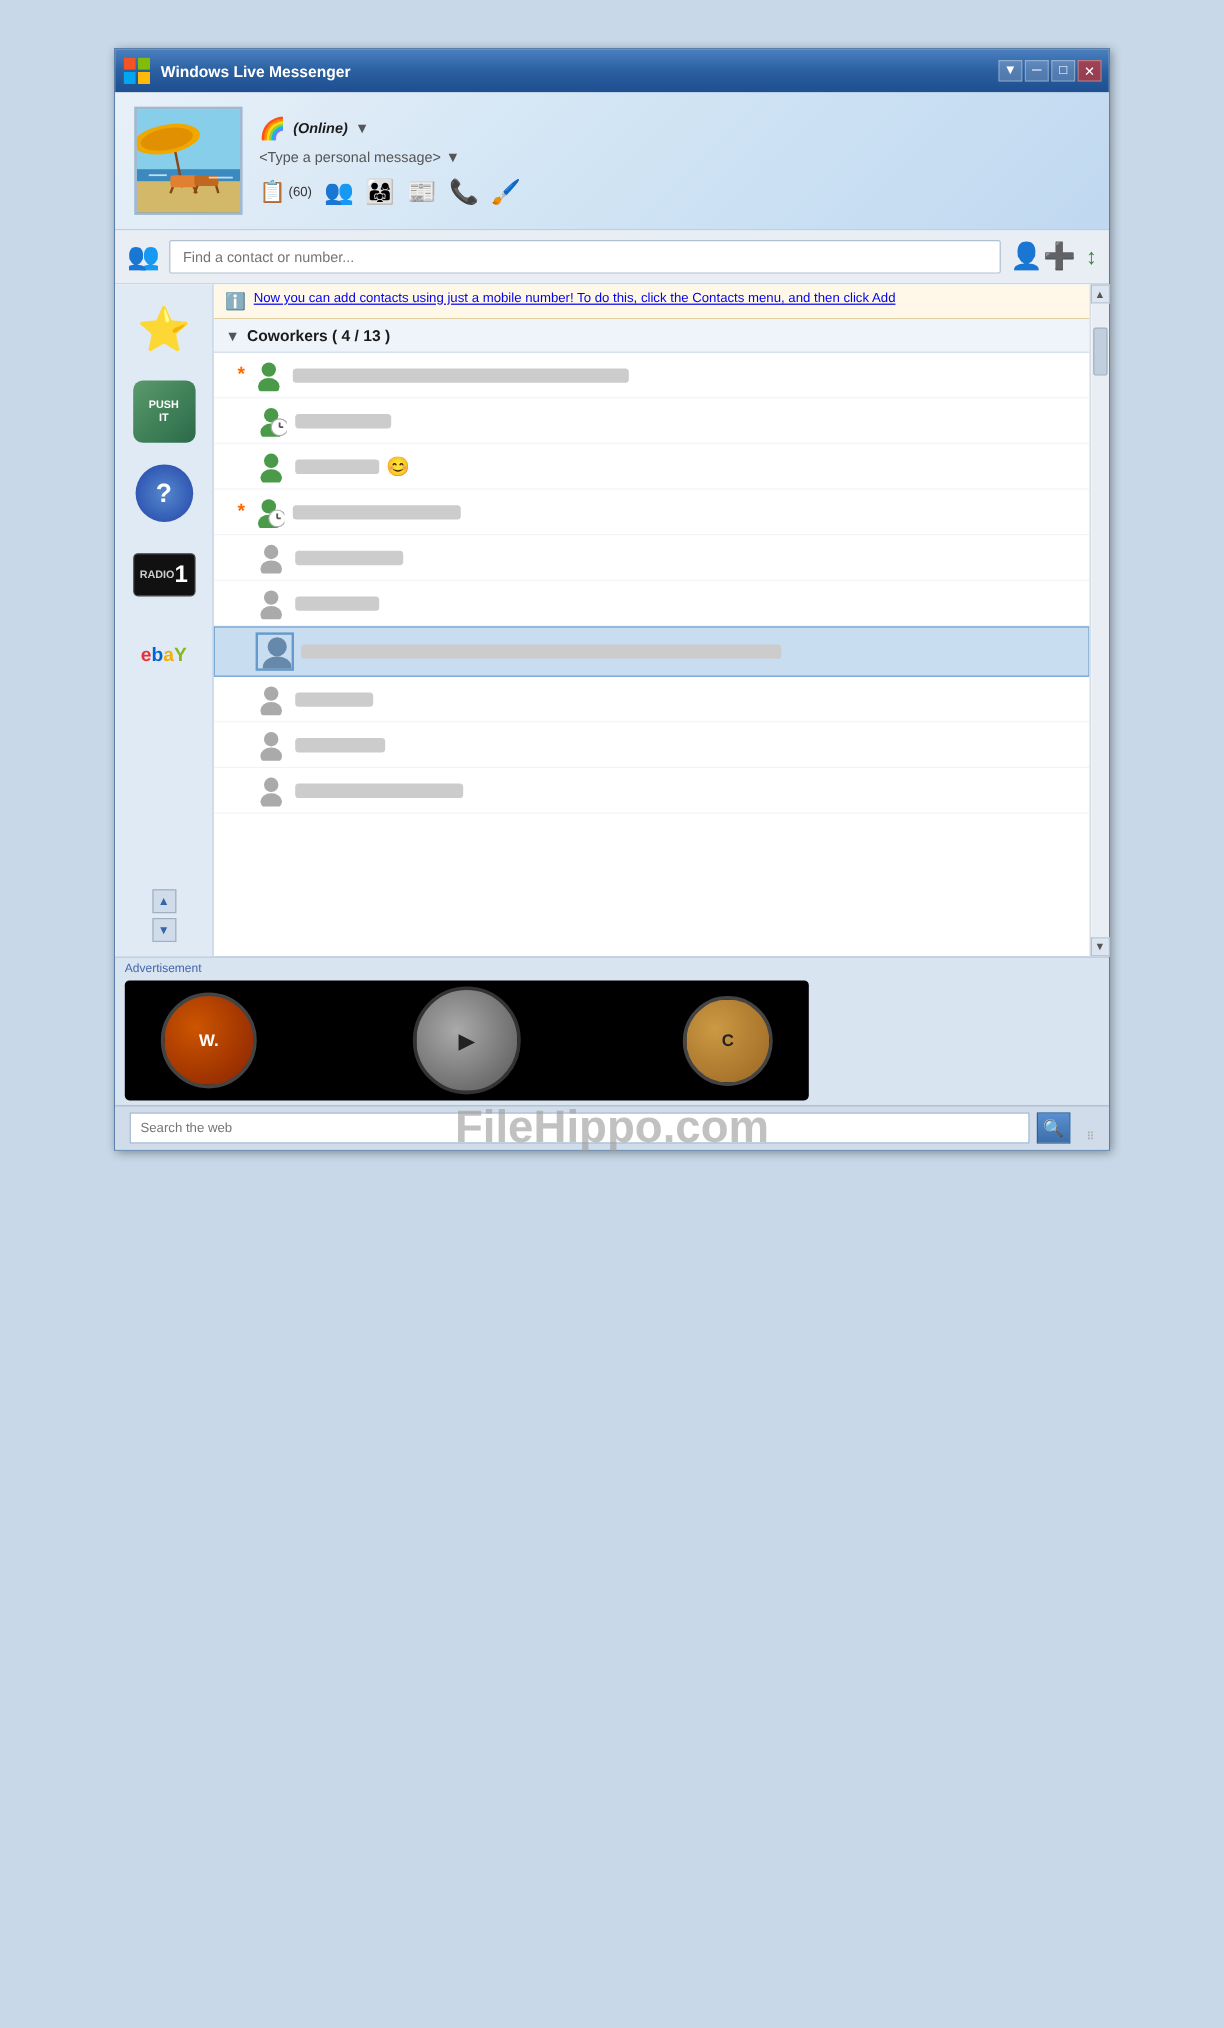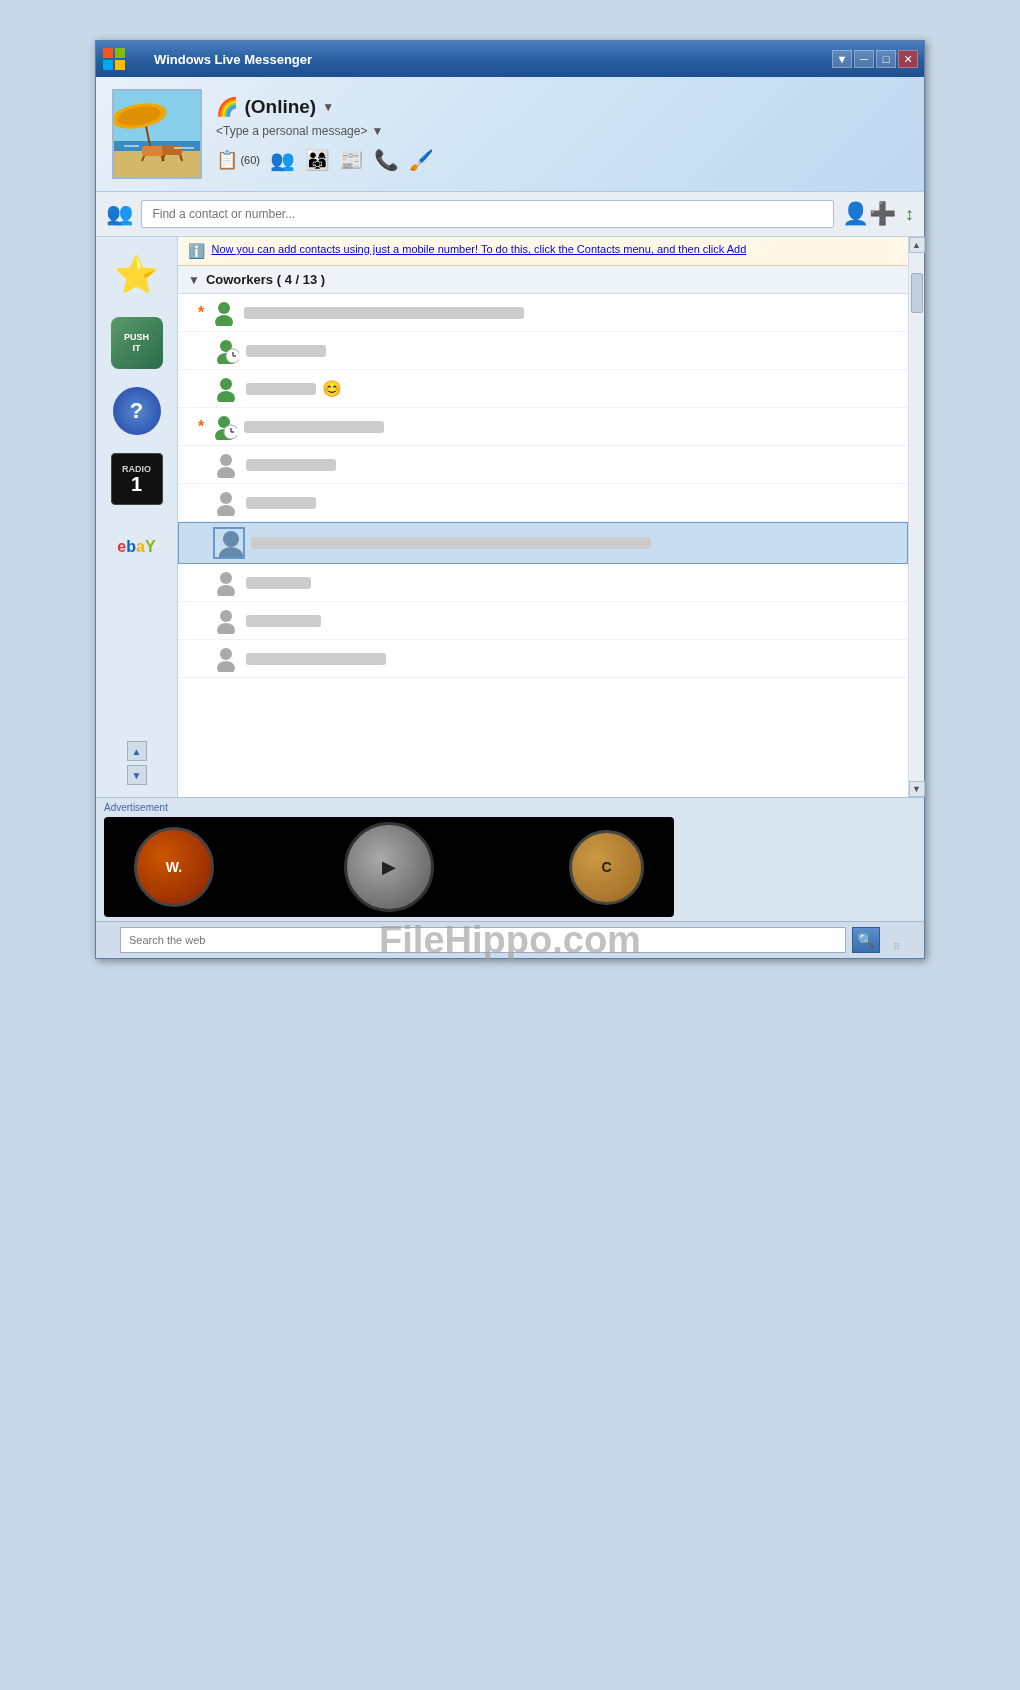--- a/index.html
+++ b/index.html
@@ -40,21 +40,20 @@
     }
     .title-bar-logo svg {
       width: 22px;
       height: 22px;
     }
     .title-bar-text {
       flex: 1;
       font-size: 13px;
       font-weight: 600;
       color: white;
-      margin-left: 20px;
     }
     .title-bar-controls {
       display: flex;
       gap: 2px;
     }
     .title-btn {
       width: 20px;
       height: 18px;
       background: rgba(255,255,255,0.2);
       border: 1px solid rgba(255,255,255,0.3);
@@ -93,23 +92,24 @@
     .status-row {
       display: flex;
       align-items: center;
       gap: 6px;
       margin-bottom: 6px;
     }
     .rainbow-icon {
       font-size: 18px;
     }
     .status-text {
-      font-size: 19px;
+      font-size: 12px;
       font-weight: 600;
       color: #1a1a1a;
+      font-style: italic;
     }
     .dropdown-arrow {
       color: #555;
       font-size: 12px;
       cursor: pointer;
     }
     .personal-msg {
       font-size: 12px;
       color: #555;
       margin-bottom: 10px;
@@ -406,21 +406,21 @@
       content: 'C';
       color: #222;
       font-size: 14px;
       font-weight: bold;
     }
 
     
     .bottom-search {
       background: #d0dcea;
       border-top: 1px solid #a8b8cc;
-      padding: 5px 24px;
+      padding: 5px 12px;
       display: flex;
       align-items: center;
       gap: 6px;
     }
     .bottom-search input {
       flex: 1;
       height: 26px;
       border: 1px solid #9aafca;
       background: white;
       padding: 0 8px;
@@ -556,21 +556,21 @@
           <div style="width:52px;height:52px;background:linear-gradient(135deg,#5a9a6a,#2a6a4a);border-radius:8px;display:flex;align-items:center;justify-content:center;color:white;font-size:9px;font-weight:bold;text-align:center;line-height:1.2;">PUSH<br>IT</div>
         </div>
       </div>
       <div class="app-item">
         <div class="app-icon-container">
           <div style="width:48px;height:48px;background:radial-gradient(circle,#5588cc,#2244aa);border-radius:50%;display:flex;align-items:center;justify-content:center;color:white;font-size:22px;font-weight:bold;">?</div>
         </div>
       </div>
       <div class="app-item">
         <div class="app-icon-container">
-          <div style="width:52px;height:52px;background:#111;border-radius:4px;display:flex;flex-direction:column;align-items:center;justify-content:center;border:1px solid #444;">
+          <div style="width:52px;height:36px;background:#111;border-radius:4px;display:flex;flex-direction:row;align-items:center;justify-content:center;border:1px solid #444;">
             <div style="color:#ccc;font-size:9px;font-weight:bold;">RADIO</div>
             <div style="color:white;font-size:20px;font-weight:bold;line-height:1;">1</div>
           </div>
         </div>
       </div>
       <div class="app-item">
         <div class="app-icon-container">
           <span style="font-size:16px;font-weight:bold;"><span style="color:#e53238;">e</span><span style="color:#0064d2;">b</span><span style="color:#f5af02;">a</span><span style="color:#86b817;">Y</span></span>
         </div>
       </div>

